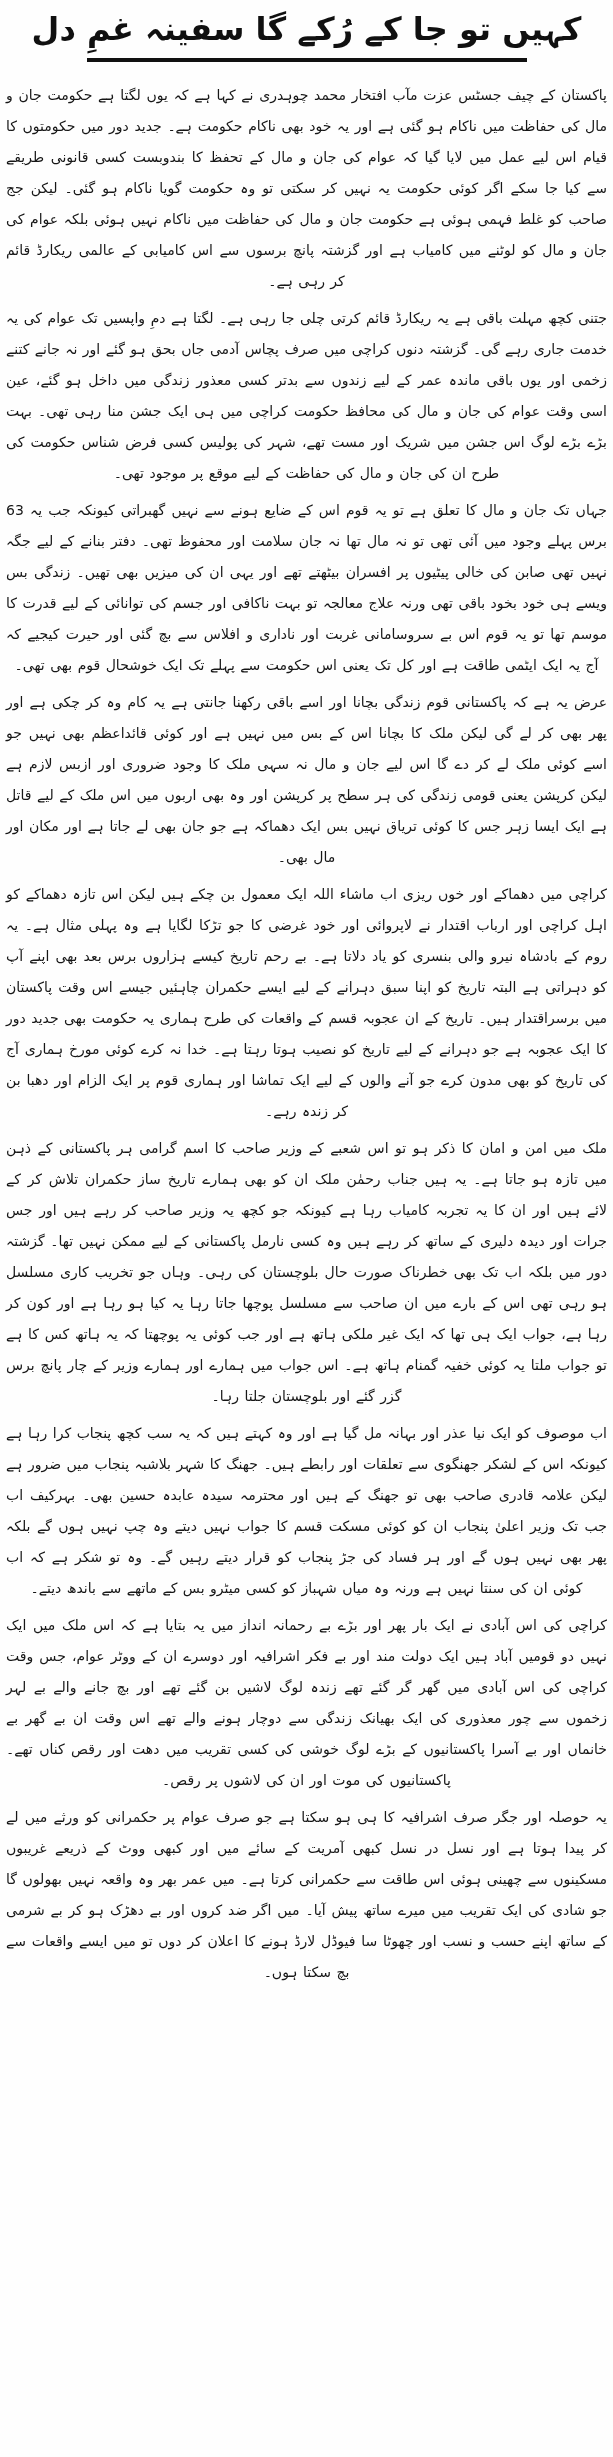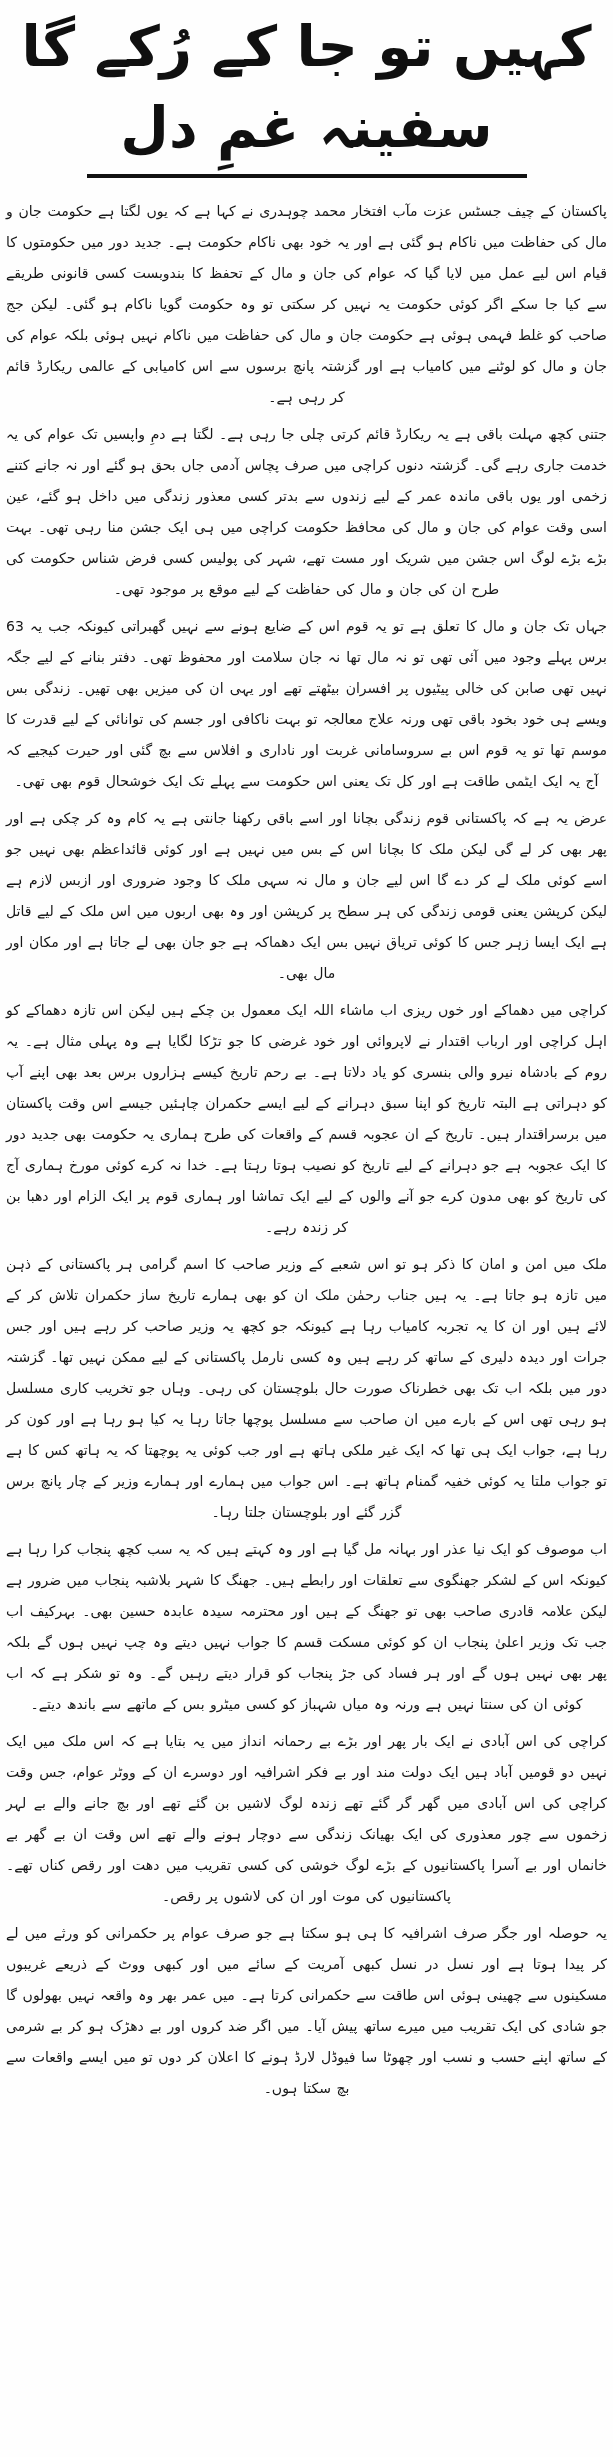--- a/index.html
+++ b/index.html
@@ -9,21 +9,21 @@
     margin:0 auto;
     background:#fefefe;
     color:#141414;
     box-sizing:border-box;
     padding:4px 2px 14px 2px;
     font-family:"DejaVu Sans",sans-serif;
   }
   header{ text-align:center; }
   h1.title{
     margin:2px 0 6px 0;
-    font-size:56px;
+    font-size:32px;
     line-height:1.45;
     font-weight:bold;
     color:#101010;
     font-family:"DejaVu Serif","DejaVu Sans",serif;
   }
   .rule{
     width:440px;
     height:4px;
     background:#111111;
     margin:0 auto 18px auto;

